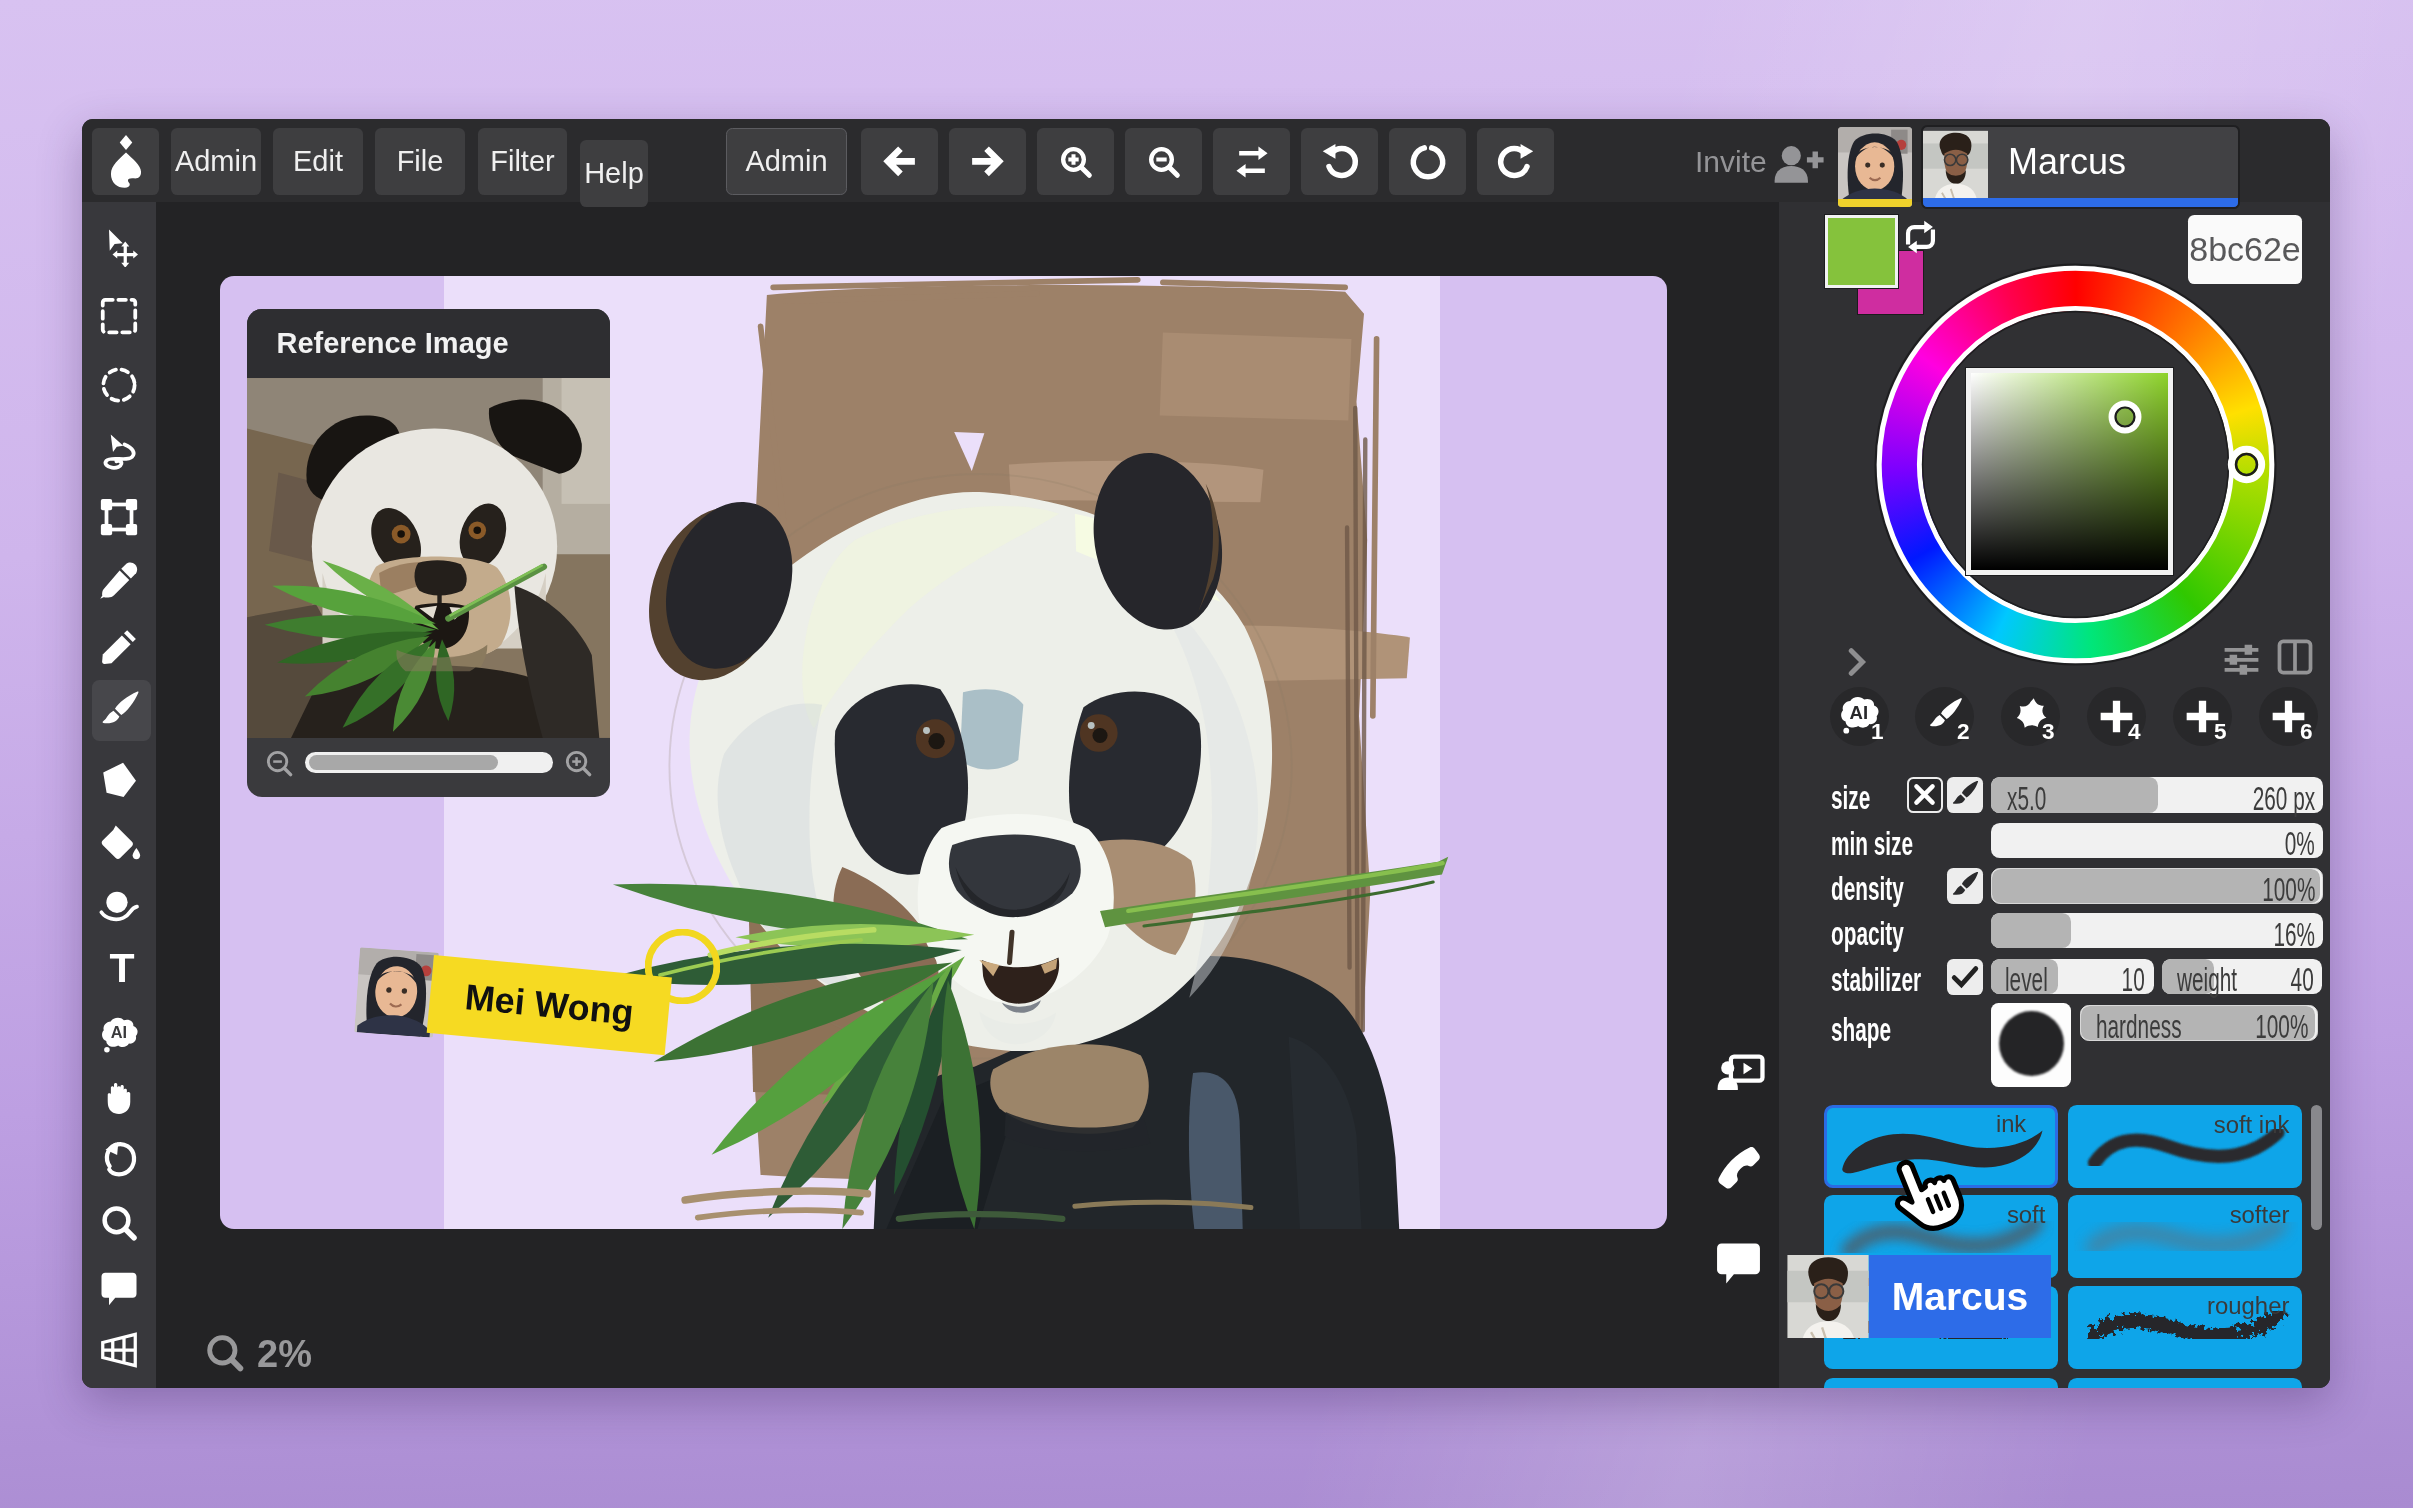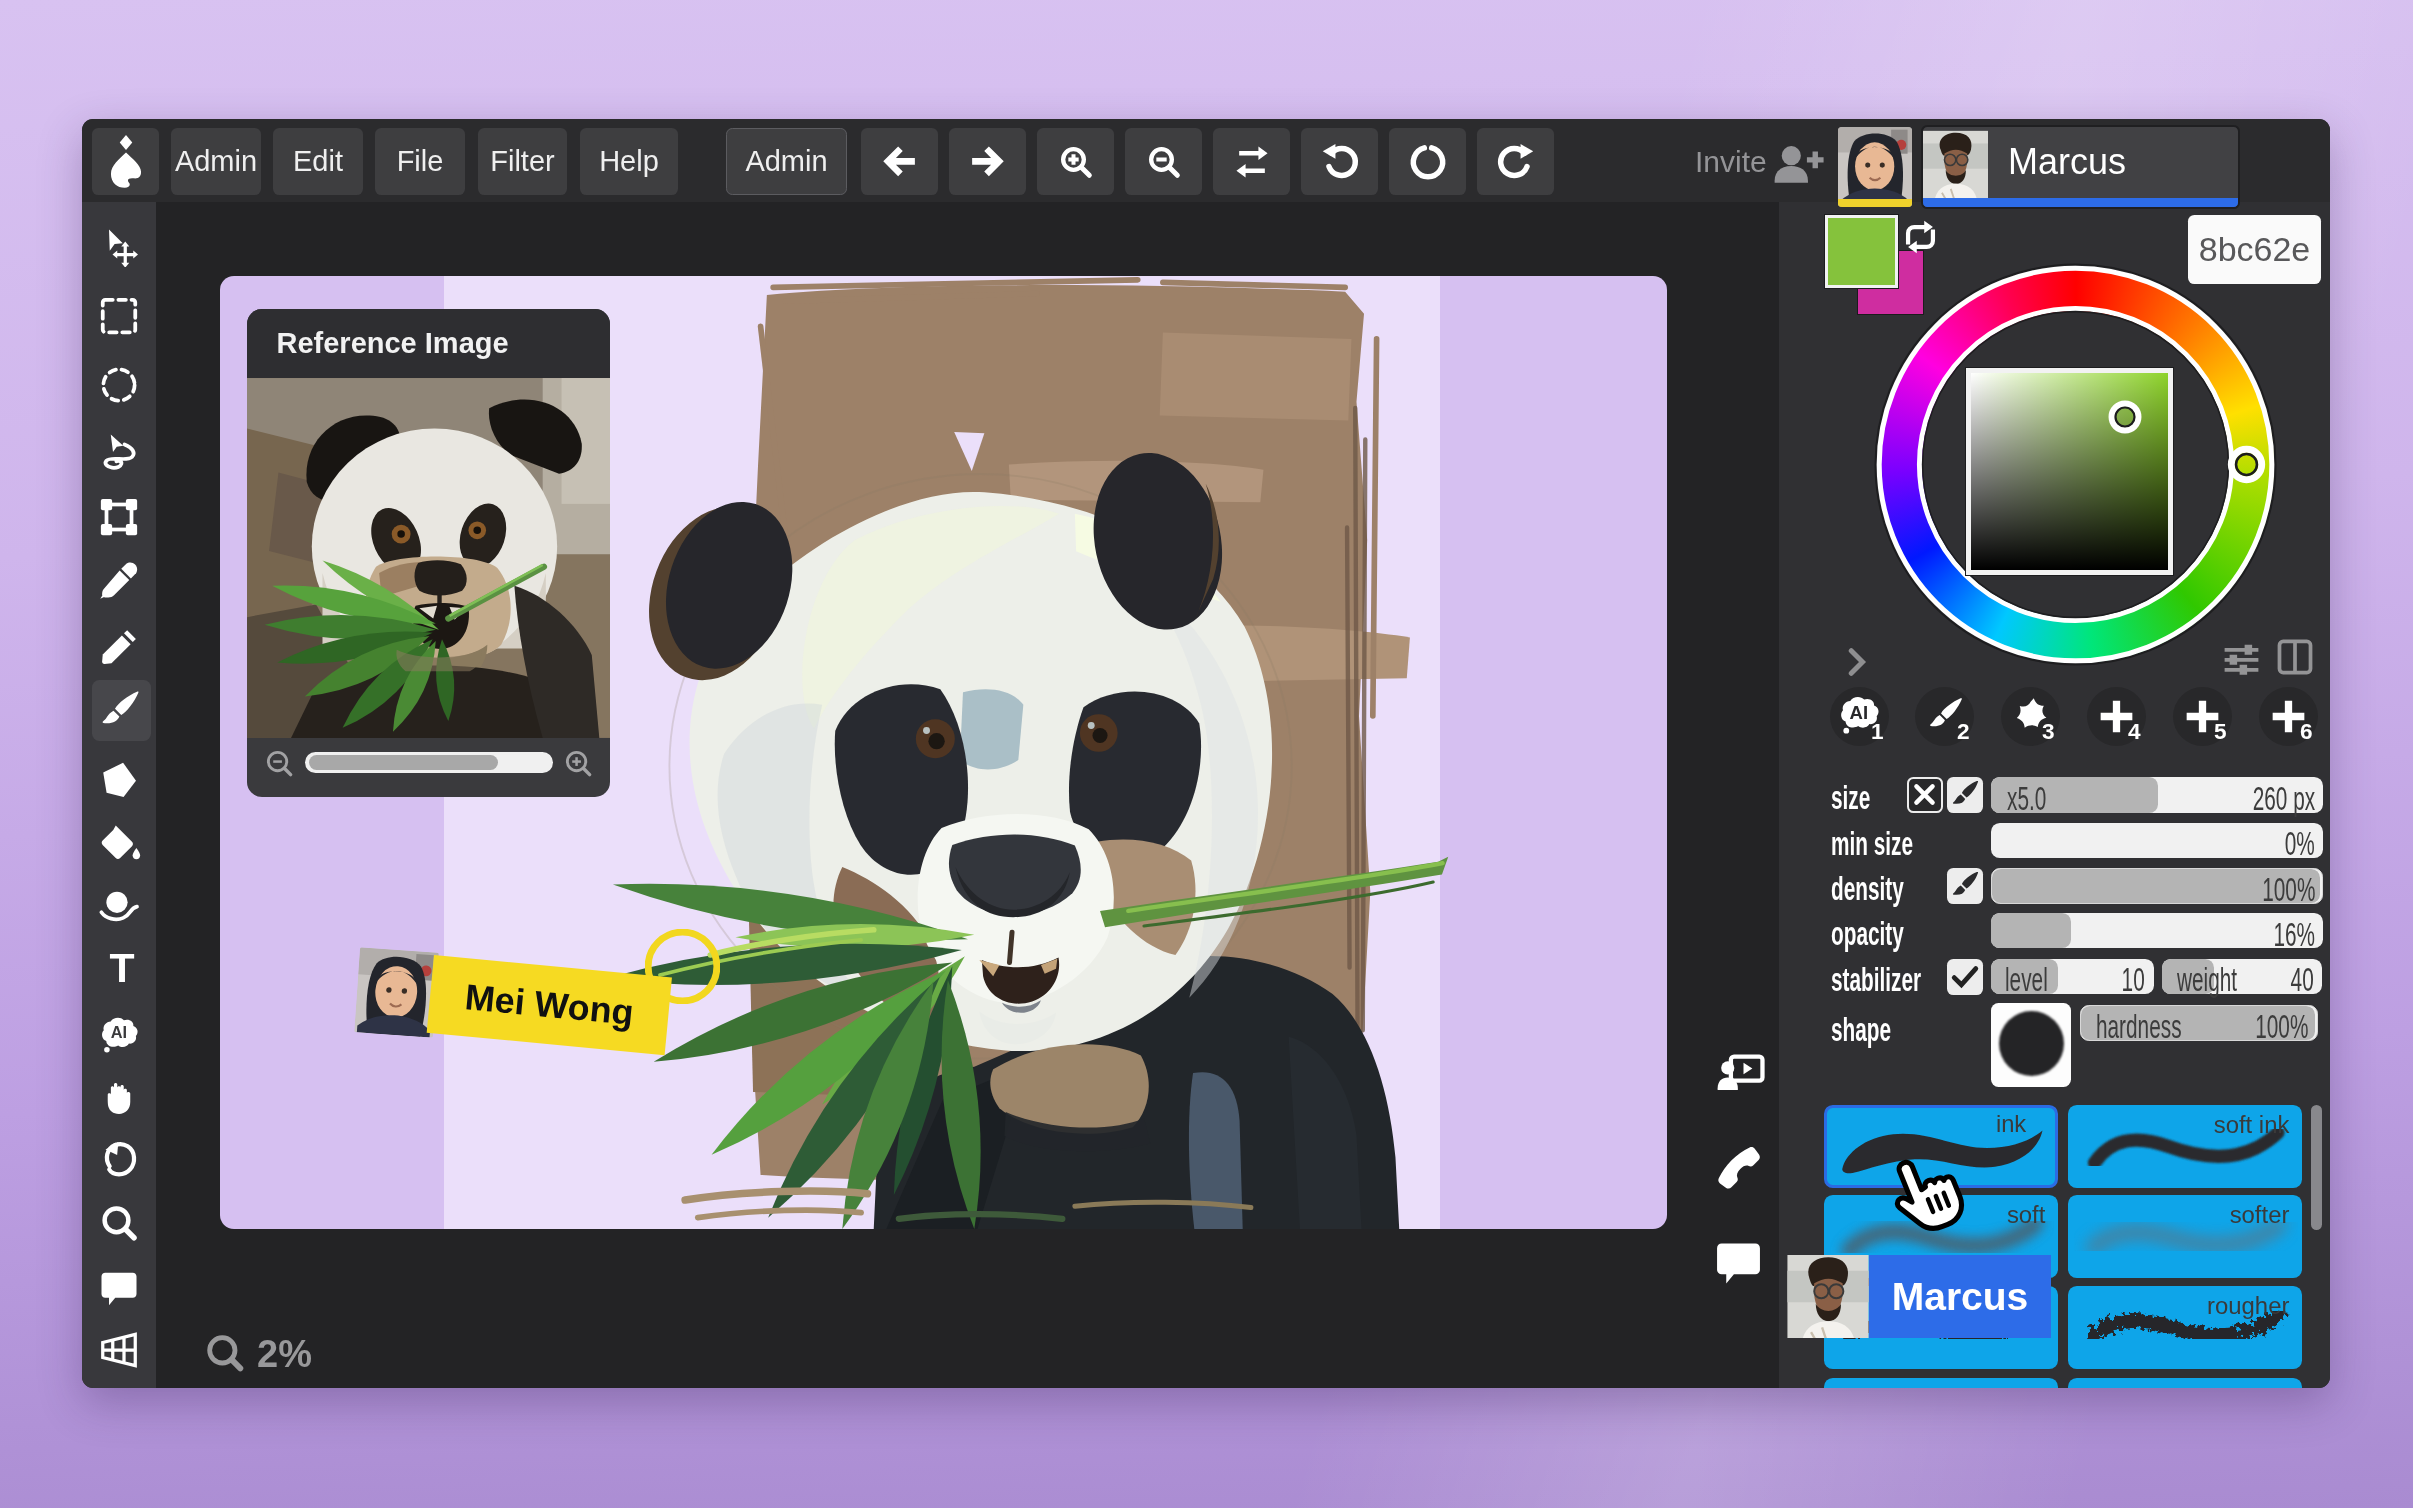--- a/index.html
+++ b/index.html
@@ -188,21 +188,21 @@
   <div class="mbtn" style="left:10px;width:67px;">
     <svg width="48" height="54" viewBox="0 0 38 43">
         <path fill="#fff" d="M19 0 L24 6 L19 12 L14 6 Z"></path>
         <path fill="#fff" d="M19 14 C14 19 7 24 7 31 C7 38 12 42 18 42 C20.5 42 22 41 22 39.5 C22 38 20.5 37.6 20.5 36.3 C20.5 34.8 22.5 34.2 25 34.5 C29 35 31 33 31 29.5 C31 24 24 19 19 14 Z"></path>
       </svg>
   </div>
   <div class="mbtn" style="left:89px;width:90px;">Admin</div>
   <div class="mbtn" style="left:191px;width:90px;">Edit</div>
   <div class="mbtn" style="left:293px;width:90px;">File</div>
   <div class="mbtn" style="left:396px;width:89px;">Filter</div>
-  <div class="mbtn" style="left:498px;width:98px;">Help</div>
+  <div class="mbtn" style="left:498px;width:68px;margin-top:12px;">Help</div>
   <div class="mbtn" style="left:644px;width:121px;border:1.9px solid #5c5c60;">Admin</div>
   <div class="mbtn" style="left:779px;width:77px;">
       <svg width="41" height="41" viewBox="0 0 24 24">
         <path fill="#fff" d="M11.2 3.2 L13.9 5.9 L9.9 9.9 L21 9.9 L21 13.9 L9.9 13.9 L13.9 17.9 L11.2 20.6 L2.5 11.9 Z"></path>
       </svg>
     </div>
   <div class="mbtn" style="left:867px;width:77px;">
       <svg width="41" height="41" viewBox="0 0 24 24">
         <path fill="#fff" d="M12.8 3.2 L10.1 5.9 L14.1 9.9 L3 9.9 L3 13.9 L14.1 13.9 L10.1 17.9 L12.8 20.6 L21.5 11.9 Z"></path>
       </svg>
@@ -358,21 +358,21 @@
     </svg>
   <svg class="abs" style="left:17px;top:1211px;" width="40" height="40" viewBox="0 0 32 32">
       <path fill="none" stroke="#fff" stroke-width="2.6" d="M3 10 L29 3.5 L29 28.5 L3 22 Z M3 16 L29 16 M11 8 L11 24 M20 5.8 L20 26.2"></path>
     </svg>
   <div class="abs" style="left:1775px;top:131px;width:65px;height:63px;background:#cf2da0;border:1.9px solid #1c1c1e;"></div>
   <div class="abs" style="left:1743px;top:96px;width:67px;height:67px;background:#85c23c;border:3.8px solid #f2f2f2;outline:1.9px solid #1c1c1e;"></div>
   <svg class="abs" style="left:1818px;top:99px;" width="41" height="38" viewBox="0 0 33 30">
       <path fill="none" stroke="#fff" stroke-width="3.4" d="M6.5 21 L6.5 12 C6.5 9.2 8.7 7 11.5 7 L22 7 M26.5 9 L26.5 18 C26.5 20.8 24.3 23 21.5 23 L11 23"></path>
       <path fill="#fff" d="M19.5 2 L26.5 7 L19.5 12 Z M13.5 18 L6.5 23 L13.5 28 Z"></path>
     </svg>
-  <div class="abs" style="left:2106px;top:96px;width:133px;height:69px;background:#fafafa;border-radius:6.3px;color:#58585a;font-size:34px;display:flex;align-items:center;justify-content:center;">8bc62e</div>
+  <div class="abs" style="left:2106px;top:96px;width:114px;height:69px;background:#fafafa;border-radius:6.3px;color:#58585a;font-size:34px;display:flex;align-items:center;justify-content:center;">8bc62e</div>
   <div class="abs" style="left:1796px;top:148px;width:396px;height:396px;border-radius:50%;background:conic-gradient(#f00,#ff8000 42deg,#ffe000 72deg,#aadd00 95deg,#30c800 140deg,#00e67a 175deg,#00c8ff 205deg,#0018ff 240deg,#7a00ff 268deg,#ff00e0 305deg,#ff0050 338deg,#f00);-webkit-mask:radial-gradient(circle closest-side,transparent 153px,#000 154px);mask:radial-gradient(circle closest-side,transparent 153px,#000 154px);"></div>
   <svg class="abs" style="left:1789px;top:141px;" width="409" height="409" viewBox="0 0 650 650">
     <circle cx="325" cy="325" r="318" fill="none" stroke="#1e1e20" stroke-width="3"></circle>
     <circle cx="325" cy="325" r="312" fill="none" stroke="#fff" stroke-width="8"></circle>
     <circle cx="325" cy="325" r="248" fill="none" stroke="#fff" stroke-width="8"></circle>
     <circle cx="325" cy="325" r="243" fill="none" stroke="#1e1e20" stroke-width="2.5"></circle>
   </svg>
   <div class="abs" style="left:1884px;top:249px;width:207px;height:207px;border:5px solid #f2f2f2;outline:1.9px solid #1c1c1e;box-sizing:border-box;background-image:linear-gradient(to top,#000,rgba(0,0,0,0)),linear-gradient(to right,#fff,rgba(255,255,255,0)),linear-gradient(#8ed32b,#8ed32b);"></div>
   <svg class="abs" style="left:2024px;top:279px;" width="38" height="38" viewBox="0 0 60 60">
       <circle cx="30" cy="30" r="21" fill="none" stroke="#fff" stroke-width="10"></circle>

